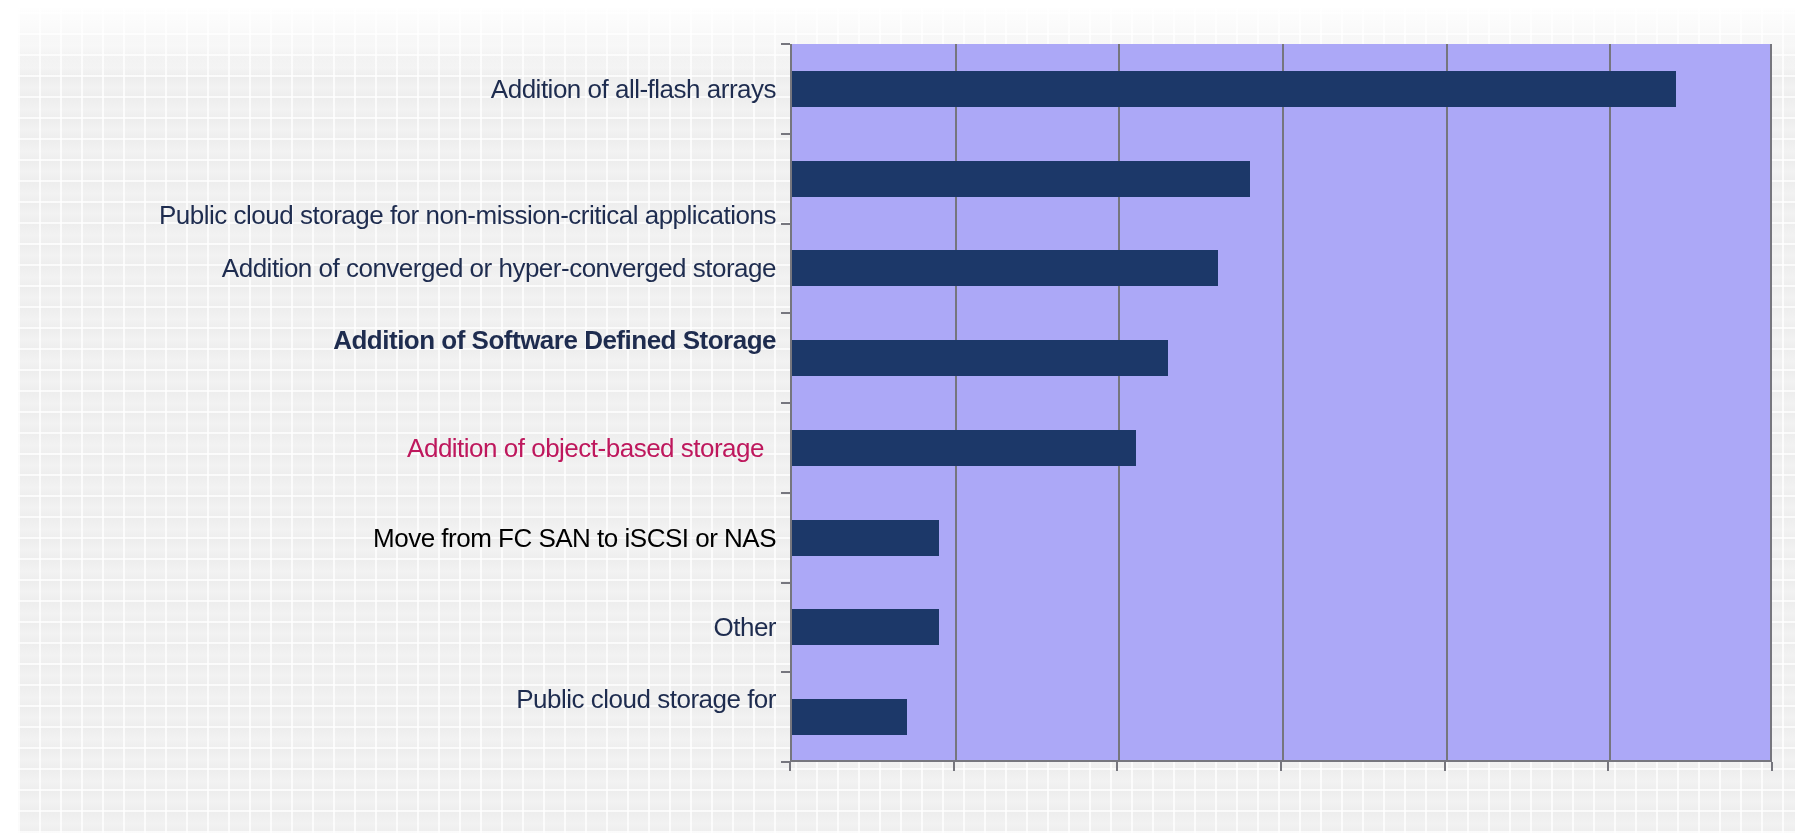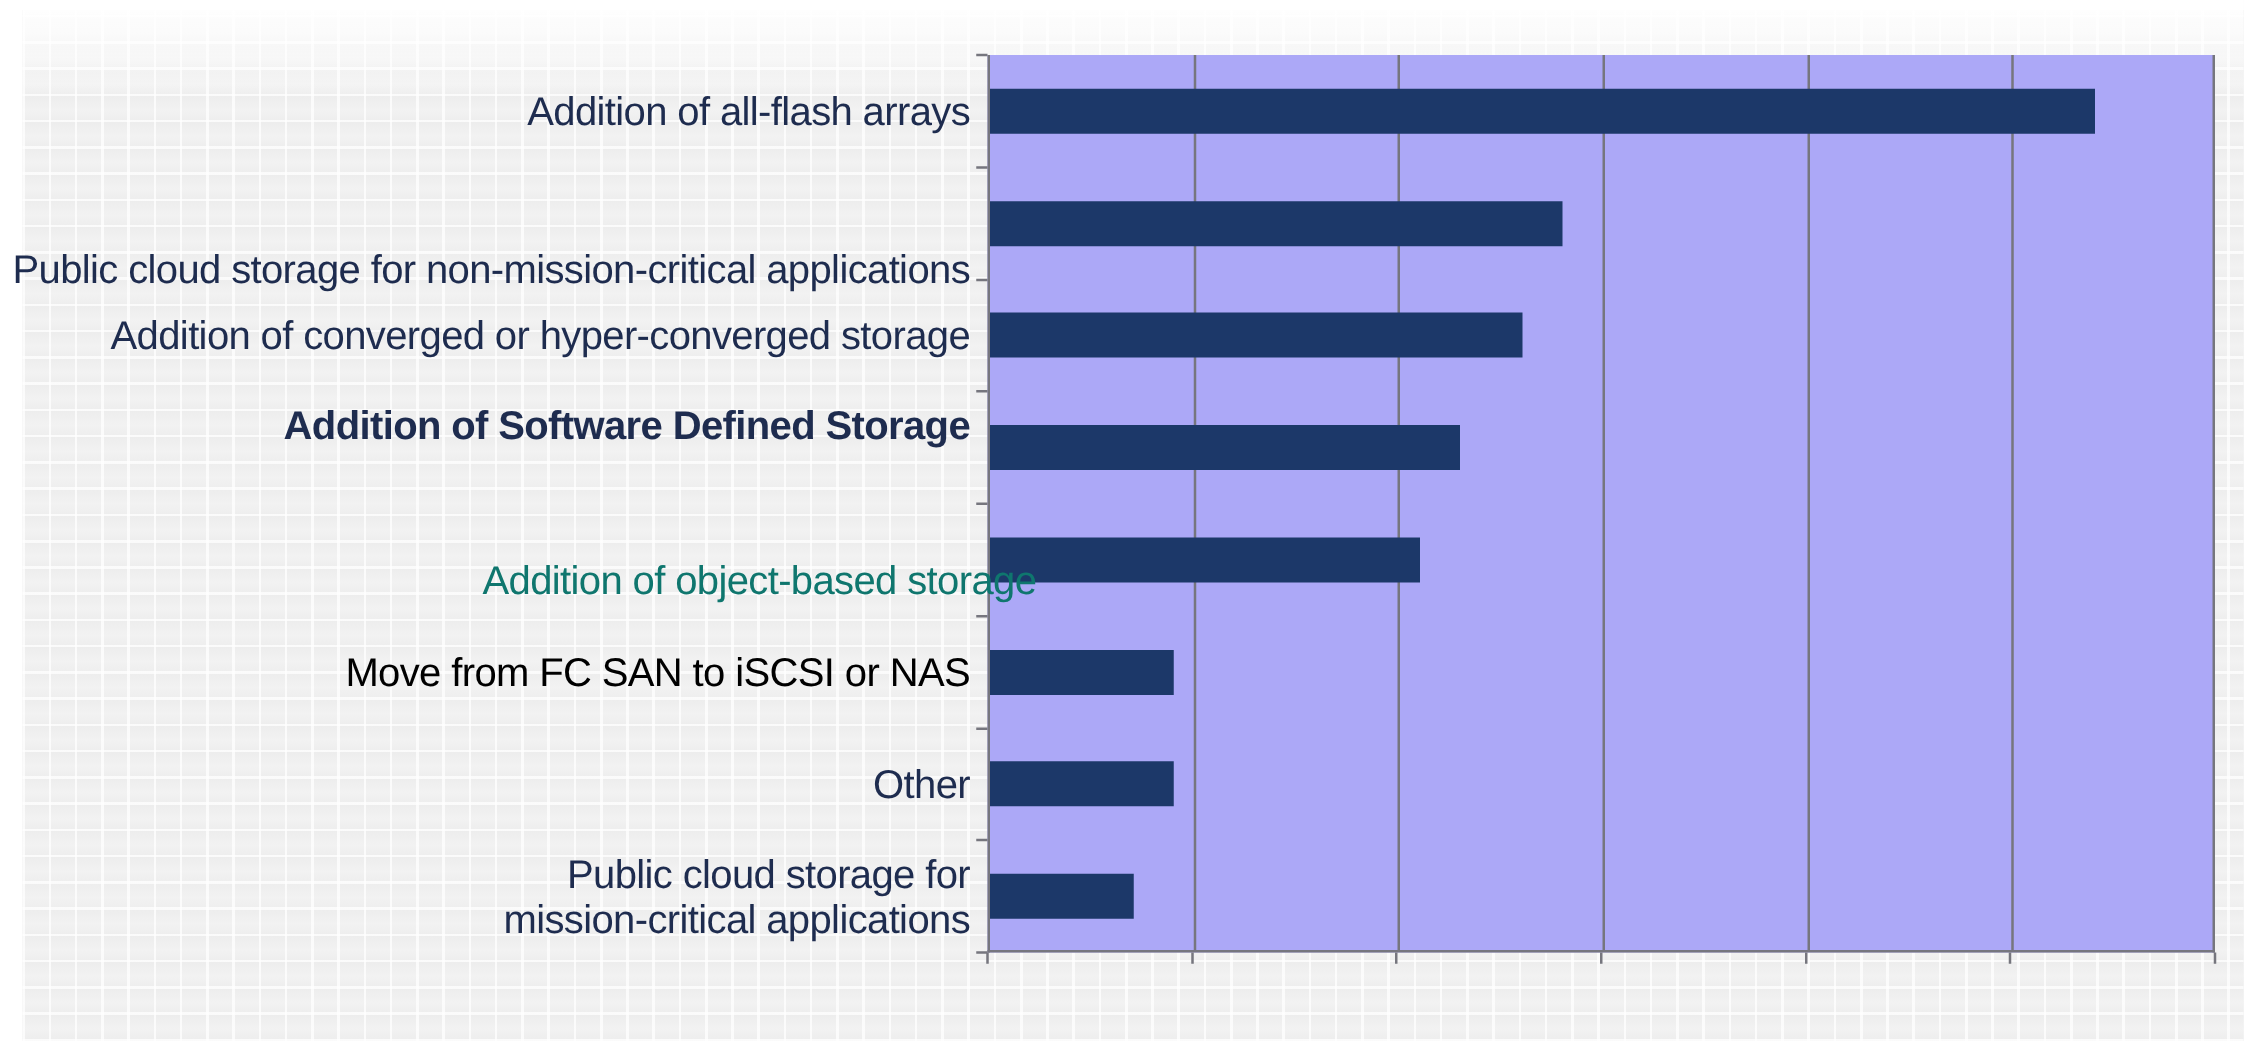--- a/index.html
+++ b/index.html
@@ -28,21 +28,21 @@
   .bar{position:absolute;}
   .value-label{
     position:absolute;
     font-size:29px;line-height:36px;
     letter-spacing:-0.5px;
     white-space:nowrap;
   }
   .category-label{
     position:absolute;
     text-align:right;
-    font-size:32px;line-height:36px;
+    font-size:26px;line-height:36px;
     letter-spacing:-0.5px;
     white-space:nowrap;
   }
   .x-tick-label{
     position:absolute;
     width:120px;text-align:center;
     font-size:29px;line-height:36px;
     letter-spacing:-0.5px;
   }
   .axis-tick{position:absolute;}
@@ -98,33 +98,32 @@
       <div class="category-label" style="right: 1019px; top: 250.375px; color: rgb(30, 44, 79);">
         <div>Addition of converged or hyper-converged storage</div>
       </div>
       <div class="bar" style="left: 792px; top: 340.125px; width: 376px; height: 36px; background: rgb(28, 56, 105);"></div>
       <div class="value-label" style="left: 1182.43px; top: 340.125px; color: rgb(30, 44, 79);"></div>
       <div class="category-label" style="right: 1019px; top: 322.125px; color: rgb(30, 44, 79); font-weight: bold;">
         <div>Addition of Software Defined Storage</div>
       </div>
       <div class="bar" style="left: 792px; top: 429.875px; width: 344px; height: 36px; background: rgb(28, 56, 105);"></div>
       <div class="value-label" style="left: 1149.7px; top: 429.875px; color: rgb(30, 44, 79);"></div>
-      <div class="category-label" style="right: 966px; top: 429.875px; color: #0f766e; margin-top: 16px;">
+      <div class="category-label" style="right: 1031px; top: 429.875px; color: #be185d;">
         <div>Addition of object-based storage</div>
       </div>
       <div class="bar" style="left: 792px; top: 519.625px; width: 147px; height: 36px; background: rgb(28, 56, 105);"></div>
       <div class="value-label" style="left: 953.3px; top: 519.625px; color: rgb(30, 44, 79);"></div>
       <div class="category-label" style="right: 1019px; top: 519.625px; color: #000000;">
         <div>Move from FC SAN to iSCSI or NAS</div>
       </div>
       <div class="bar" style="left: 792px; top: 609.375px; width: 147px; height: 36px; background: rgb(28, 56, 105);"></div>
       <div class="value-label" style="left: 953.3px; top: 609.375px; color: rgb(30, 44, 79);"></div>
       <div class="category-label" style="right: 1019px; top: 609.375px; color: rgb(30, 44, 79);">
         <div>Other</div>
       </div>
       <div class="bar" style="left: 792px; top: 699.125px; width: 115px; height: 36px; background: rgb(28, 56, 105);"></div>
       <div class="value-label" style="left: 920.567px; top: 699.125px; color: rgb(30, 44, 79);"></div>
       <div class="category-label" style="right: 1019px; top: 681.125px; color: rgb(30, 44, 79);">
         <div>Public cloud storage for</div>
-        <div>mission-critical applications</div>
       </div>
     </div>
 </div>
 
 </body></html>

